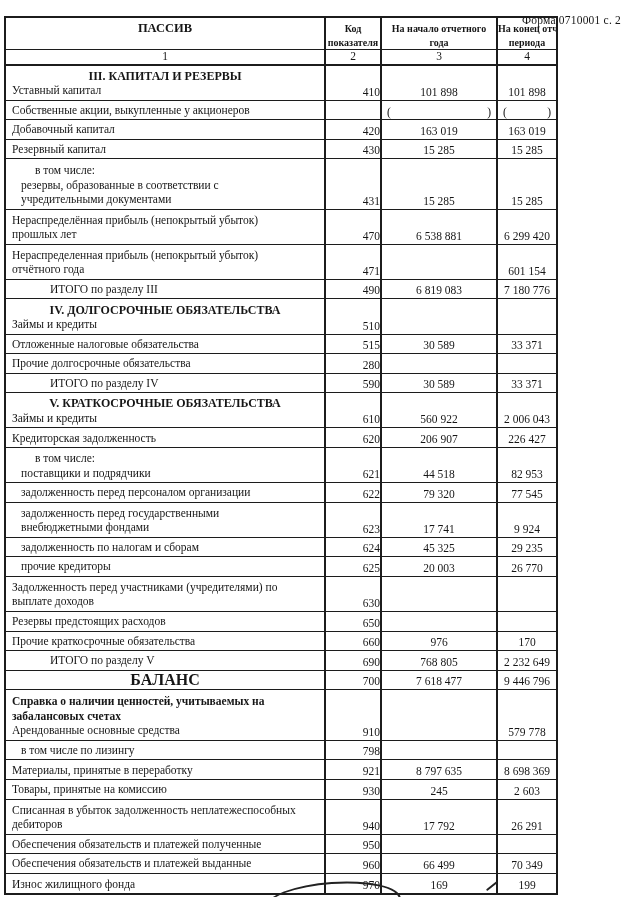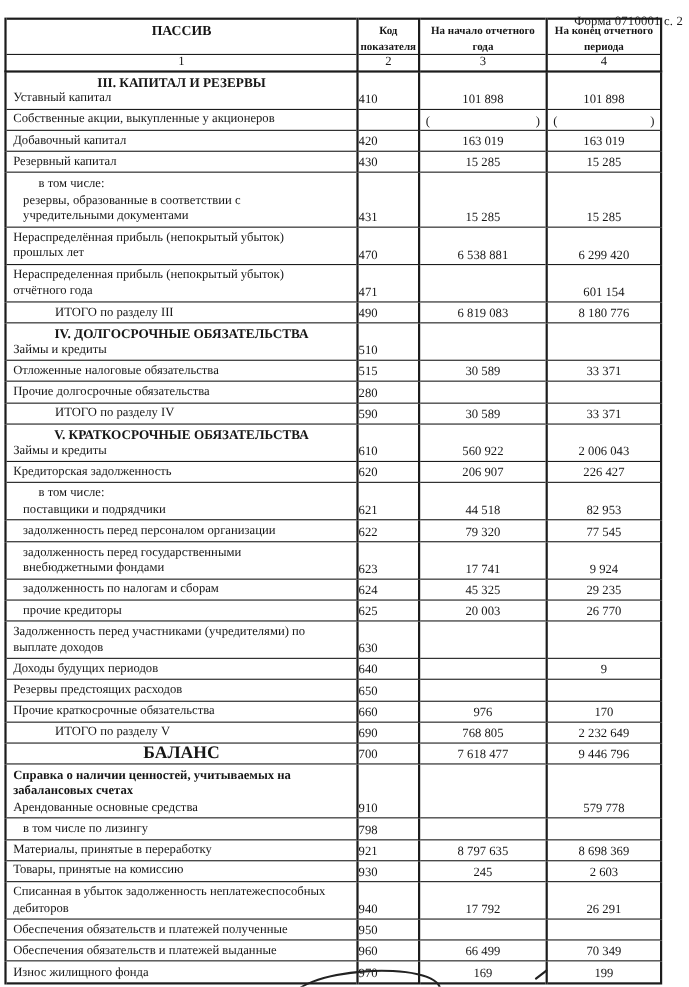--- a/index.html
+++ b/index.html
@@ -8,21 +8,21 @@
     background:#ffffff; color:#161616;
     font-family:"Liberation Serif", serif;
     -webkit-font-smoothing:antialiased;
   }
   .form-label {
     position:absolute; top:14px; right:5px;
     font-size:11.5px; letter-spacing:0.2px; white-space:nowrap;
   }
   table.sheet {
     position:absolute; left:4px; top:16px;
-    width:598px; height:879px;
+    width:554px; height:879px;
     border-collapse:collapse; table-layout:fixed;
     border:2px solid #1c1c1c;
   }
   th, td {
     border-left:2px solid #1c1c1c; border-right:2px solid #1c1c1c;
     border-top:1px solid #1c1c1c; border-bottom:1px solid #1c1c1c;
     padding:0; overflow:hidden;
   }
   thead tr.h1 { height:31px; }
   thead tr.h1 th {
@@ -39,21 +39,21 @@
   tbody td { vertical-align:bottom; font-size:11.5px; }
   td.c-name { padding:1px 2px 2px 2px; }
   td.c-name div { line-height:14.5px; white-space:nowrap; }
   .ln-sec  { font-weight:bold; text-align:center; font-size:12px; }
   .ln-note { font-weight:bold; padding-left:4px; }
   .ln-item { padding-left:4px; }
   .ln-sub  { padding-left:13px; }
   .ln-tch  { padding-left:27px; }
   .ln-total{ padding-left:42px; }
   .ln-ctr  { text-align:center; font-weight:bold; font-size:16px; }
-  td.c-code { text-align:left; padding-bottom:2px; }
+  td.c-code { text-align:right; padding-bottom:2px; }
   td.c-val  { text-align:center; padding-bottom:2px; position:relative; }
   td.c-val .po { position:absolute; left:5px;  bottom:1px; }
   td.c-val .pc { position:absolute; right:5px; bottom:1px; }
   .ellipse-mark {
     position:absolute; left:265px; top:882px; width:132px; height:38px;
     border:2px solid #222; border-radius:50%;
     transform:rotate(-4deg); background:transparent;
   }
   .slash-mark {
     position:absolute; left:485px; top:885px; width:14px; height:2px;
@@ -164,21 +164,21 @@
         <td class="c-code">471</td>
         <td class="c-val"></td>
         <td class="c-val">601 154</td>
       </tr>
       <tr>
         <td class="c-name">
           <div class="ln-total">ИТОГО по разделу III</div>
         </td>
         <td class="c-code">490</td>
         <td class="c-val">6 819 083</td>
-        <td class="c-val">8 180 776</td>
+        <td class="c-val">7 180 776</td>
       </tr>
       <tr>
         <td class="c-name">
           <div class="ln-sec">IV. ДОЛГОСРОЧНЫЕ ОБЯЗАТЕЛЬСТВА</div>
           <div class="ln-item">Займы и кредиты</div>
         </td>
         <td class="c-code">510</td>
         <td class="c-val"></td>
         <td class="c-val"></td>
       </tr>
@@ -266,28 +266,20 @@
         <td class="c-val">26 770</td>
       </tr>
       <tr>
         <td class="c-name">
           <div class="ln-item">Задолженность перед участниками (учредителями) по</div>
           <div class="ln-item">выплате доходов</div>
         </td>
         <td class="c-code">630</td>
         <td class="c-val"></td>
         <td class="c-val"></td>
-      </tr>
-      <tr>
-        <td class="c-name">
-          <div class="ln-item">Доходы будущих периодов</div>
-        </td>
-        <td class="c-code">640</td>
-        <td class="c-val"></td>
-        <td class="c-val">9</td>
       </tr>
       <tr>
         <td class="c-name">
           <div class="ln-item">Резервы предстоящих расходов</div>
         </td>
         <td class="c-code">650</td>
         <td class="c-val"></td>
         <td class="c-val"></td>
       </tr>
       <tr>

